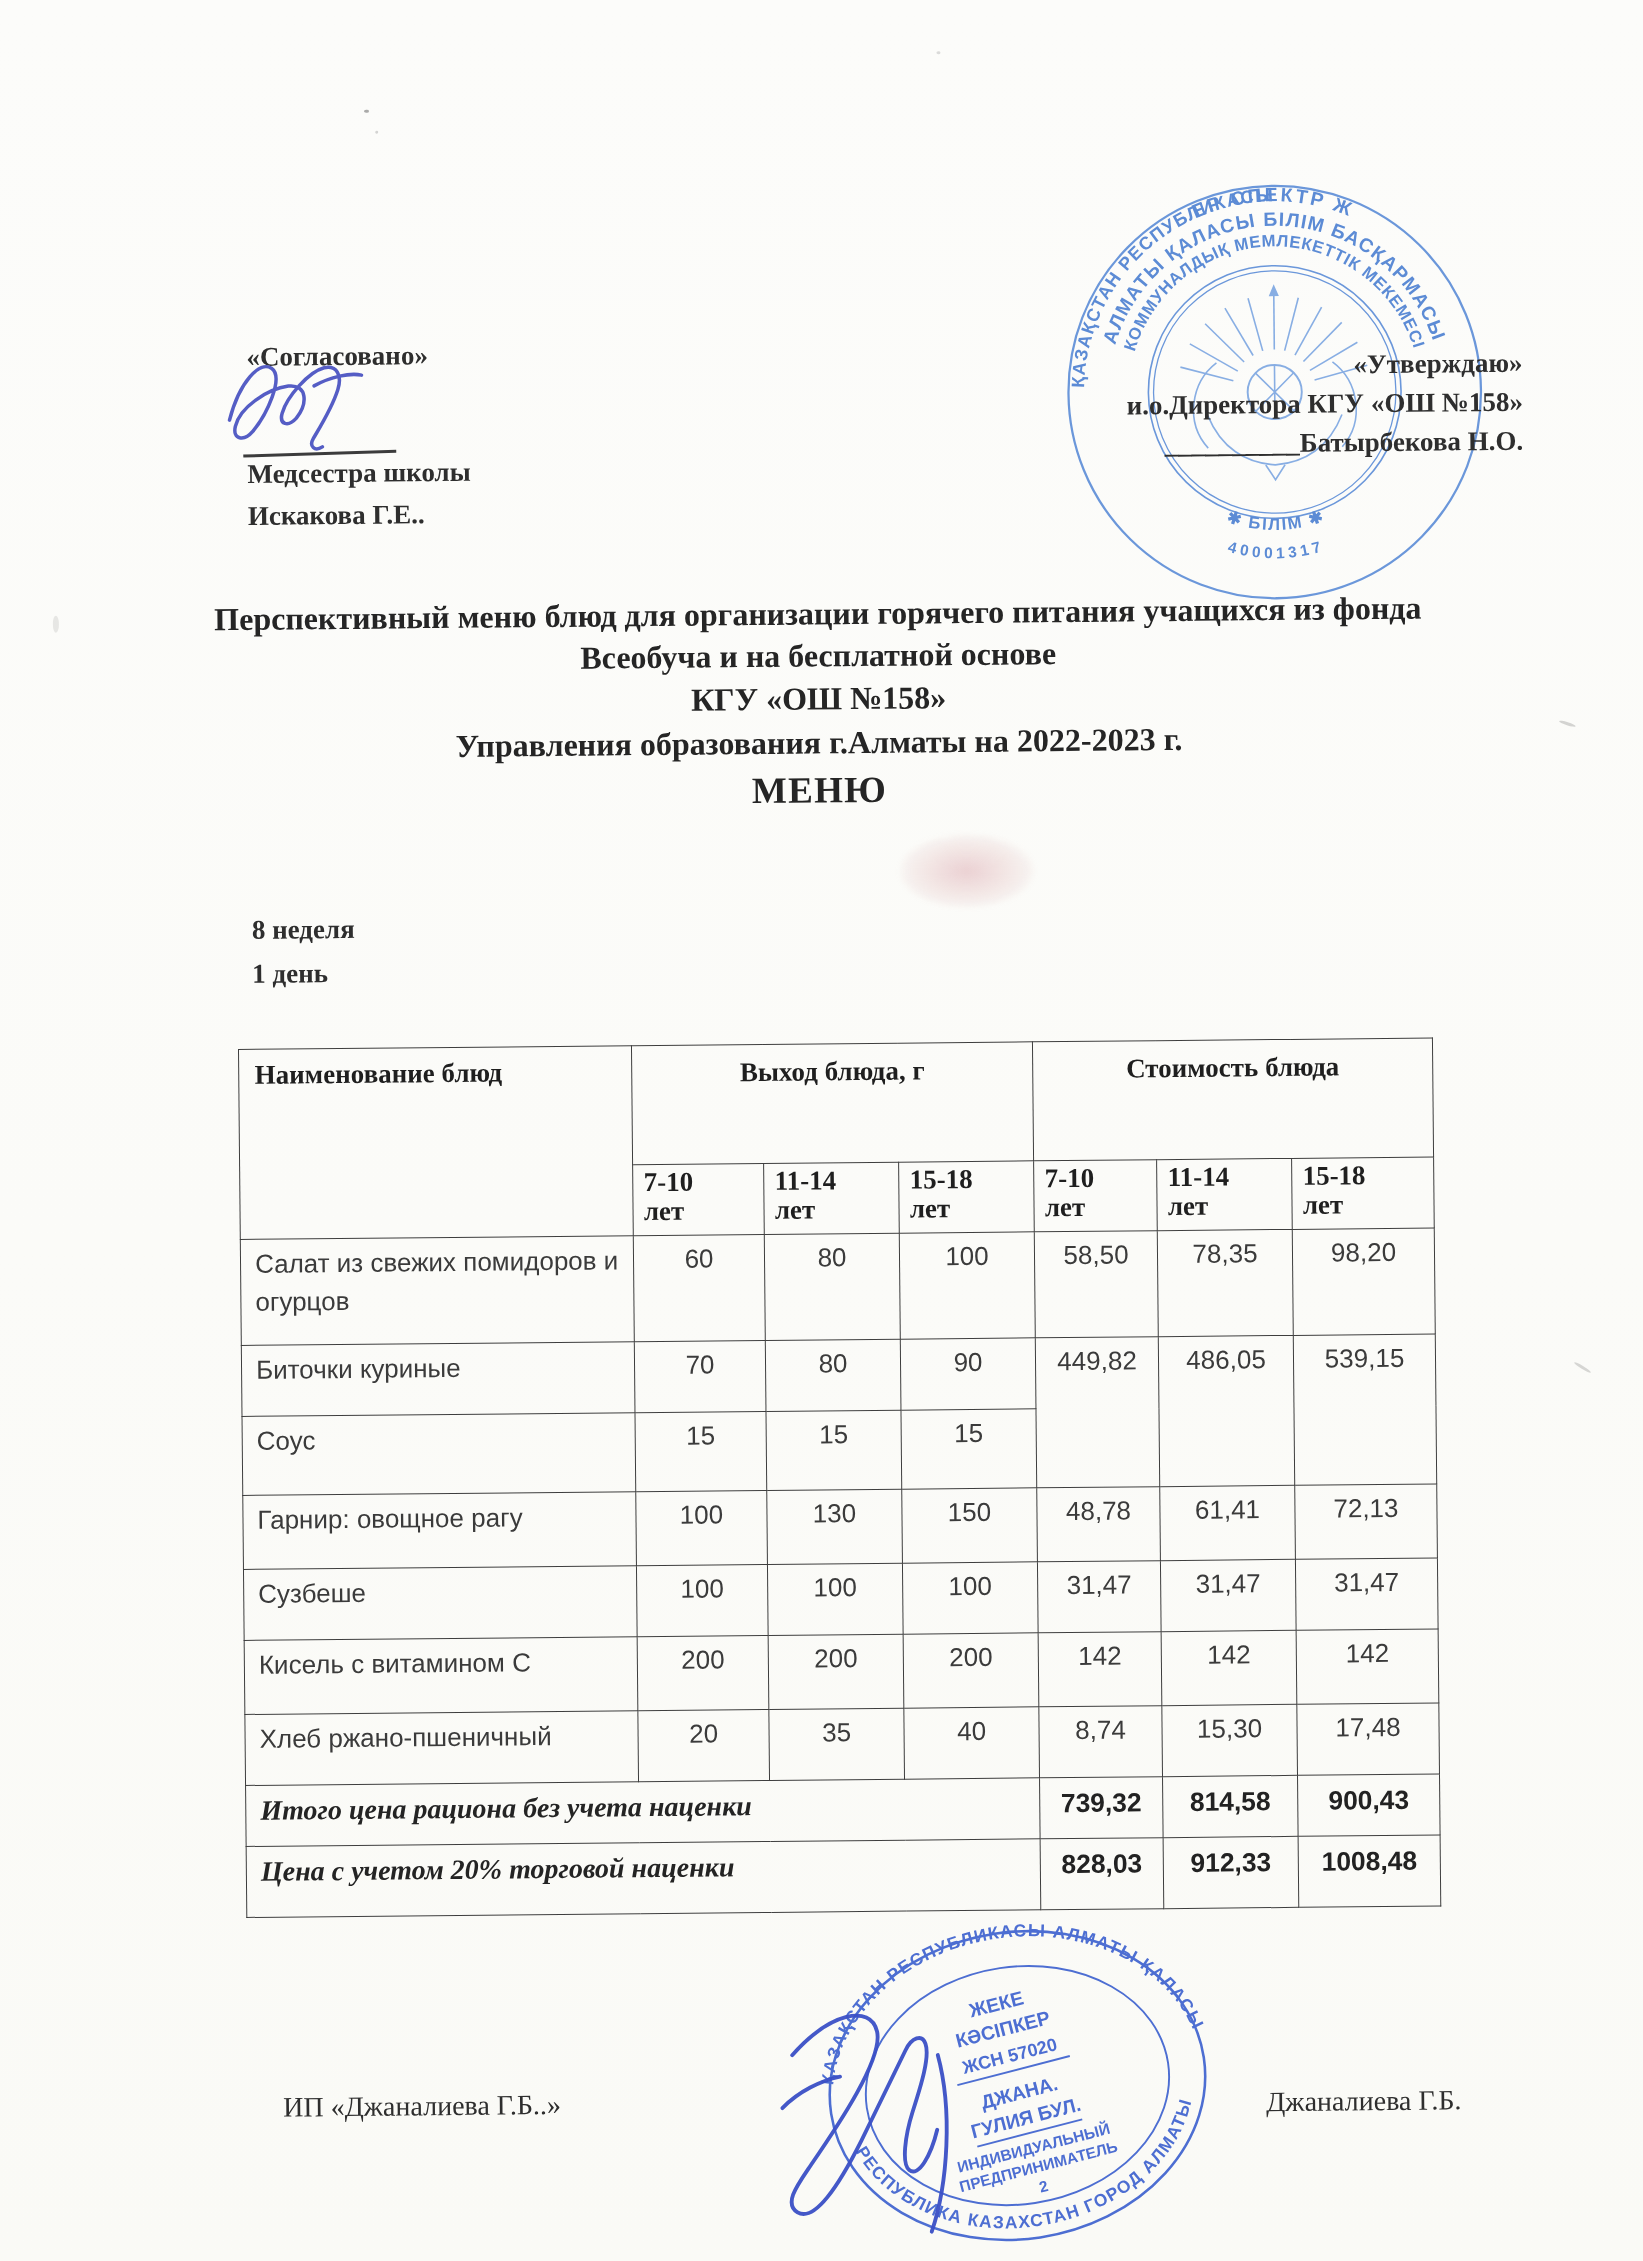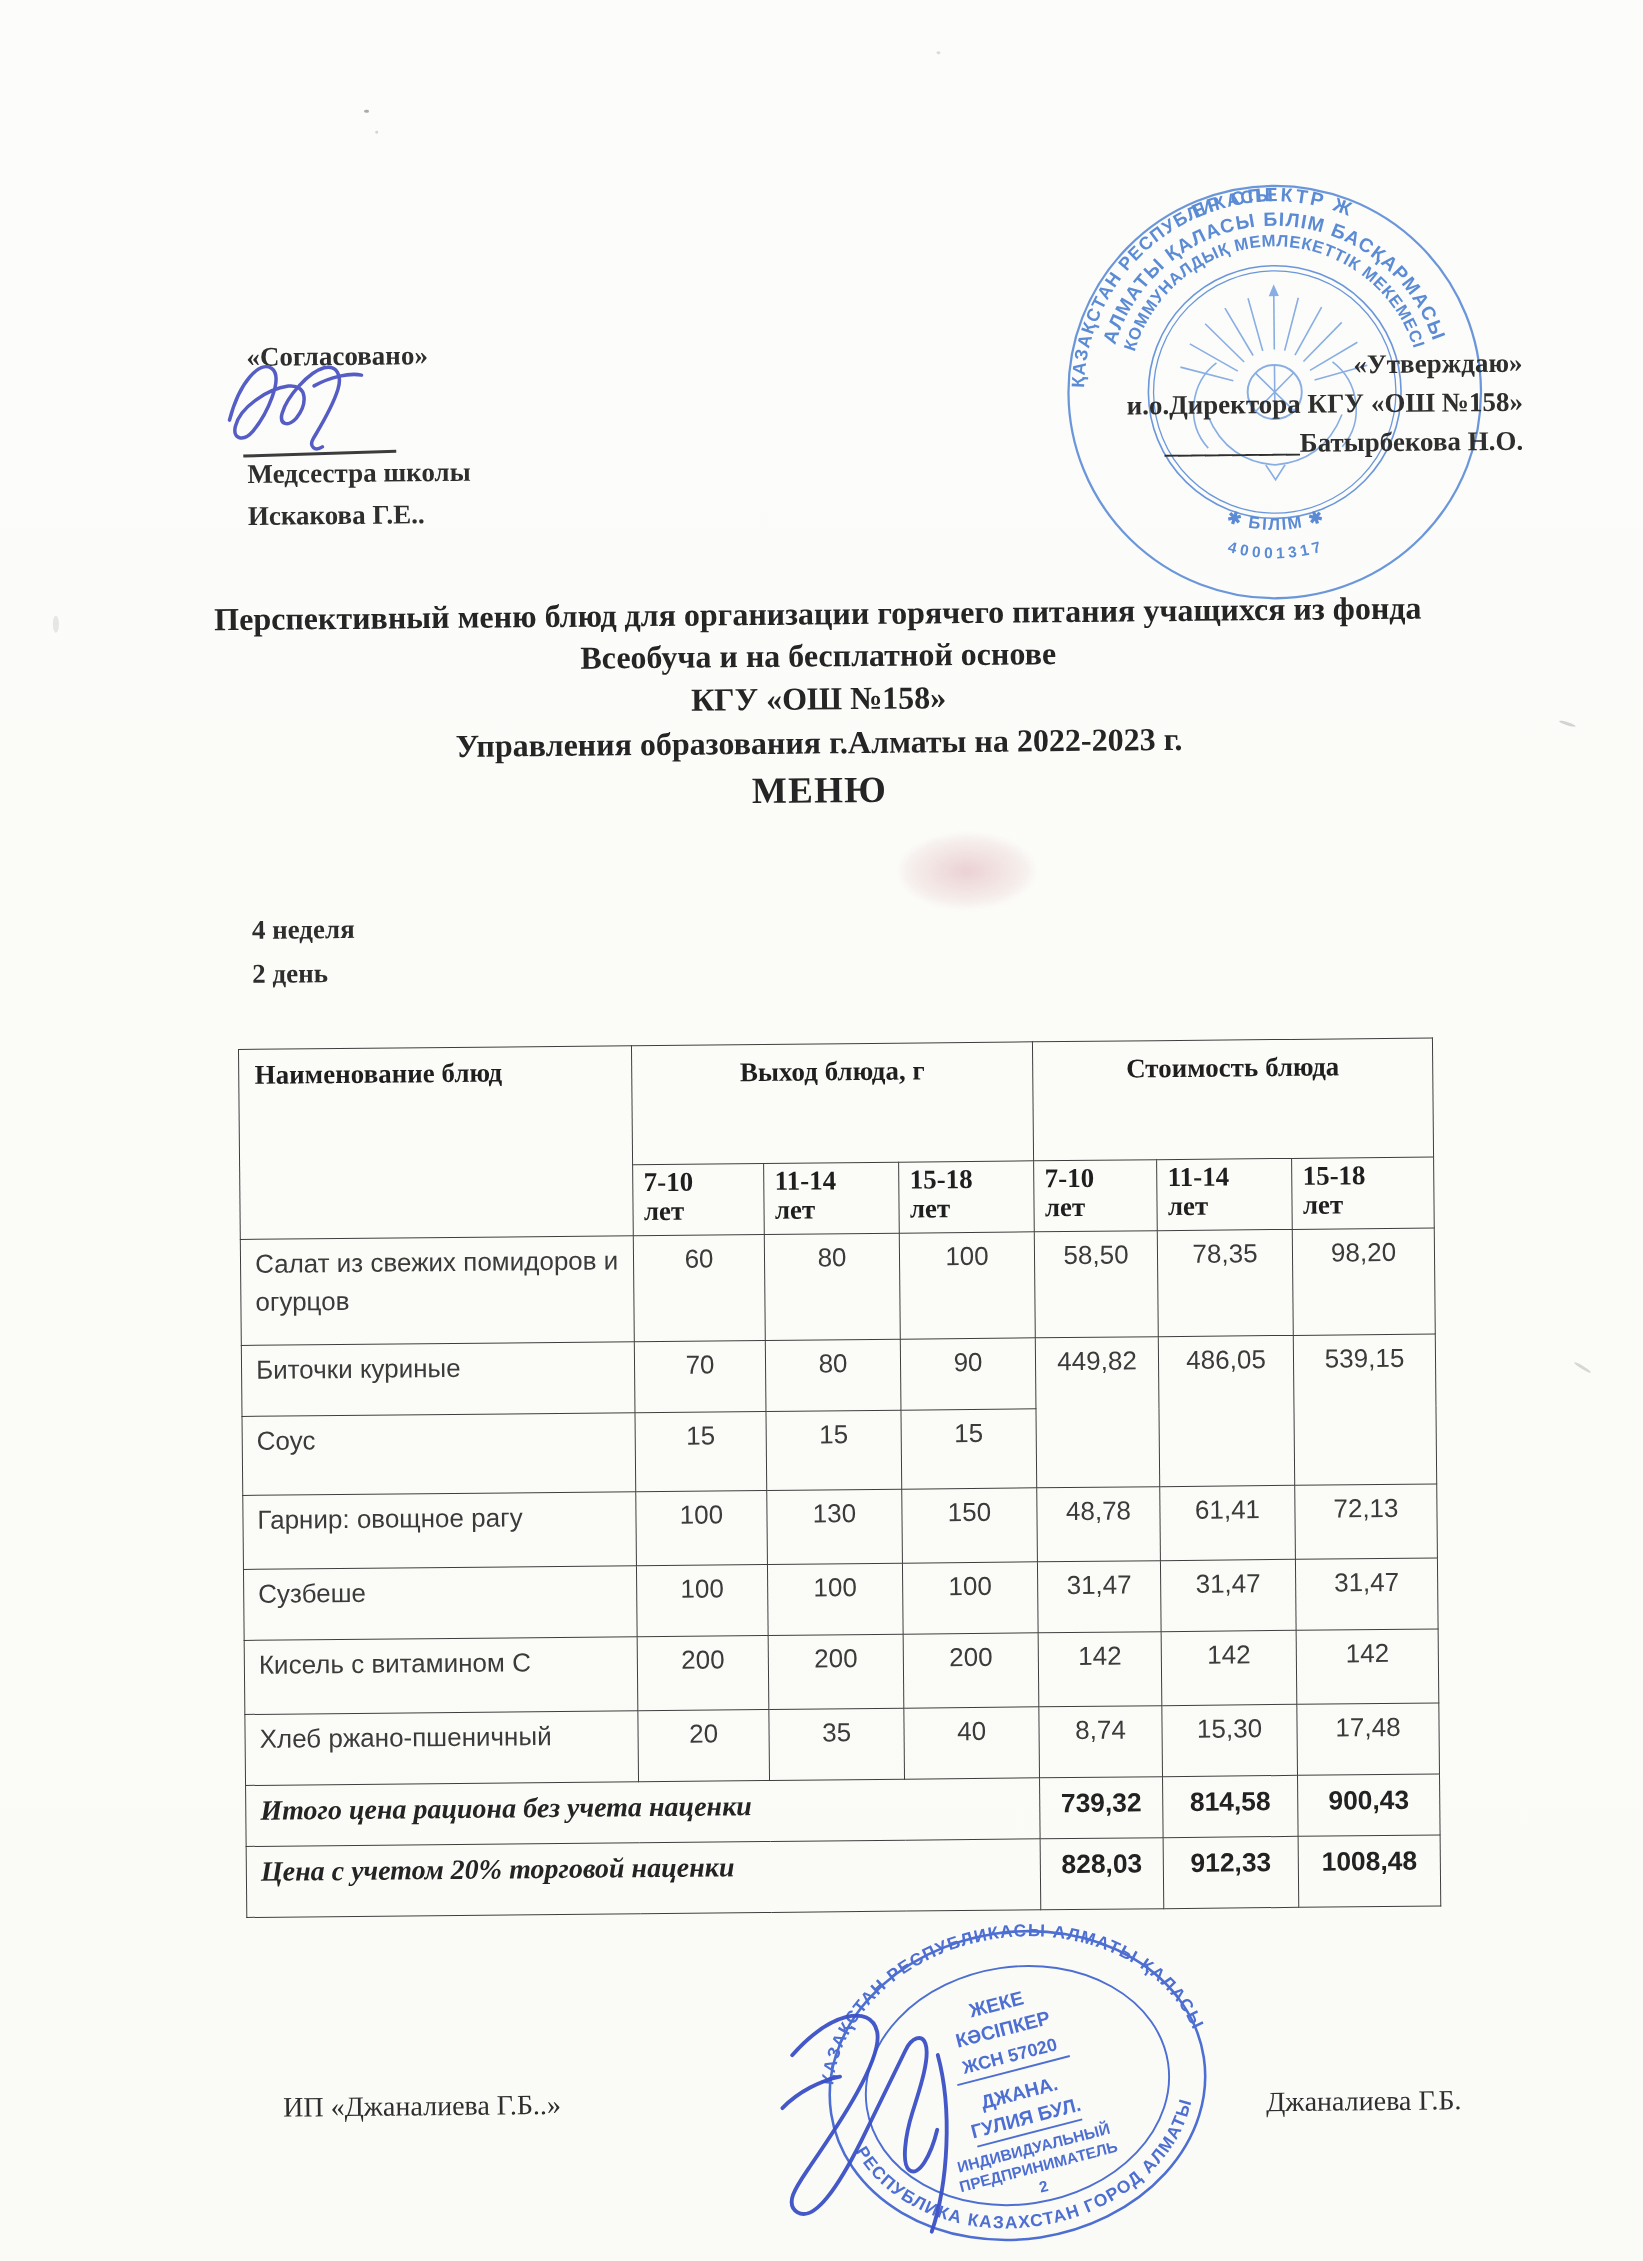--- a/index.html
+++ b/index.html
@@ -125,22 +125,22 @@
     <div>и.о.Директора КГУ «ОШ №158»</div>
     <div><span>__________</span><span>Батырбекова Н.О.</span></div>
   </div>
 
   <div class="abs title-line t0">Перспективный меню блюд для организации горячего питания учащихся из фонда</div>
   <div class="abs title-line t1">Всеобуча и на бесплатной  основе</div>
   <div class="abs title-line t2">КГУ «ОШ №158»</div>
   <div class="abs title-line t3">Управления образования г.Алматы на 2022-2023 г.</div>
   <div class="abs title-line t4">МЕНЮ</div>
 
-  <div class="abs week">4 неделя</div>
-  <div class="abs day">2 день</div>
+  <div class="abs week">8 неделя</div>
+  <div class="abs day">1 день</div>
 
   <table class="menu">
     <colgroup>
       <col style="width:393px">
           <col style="width:131px">
           <col style="width:135px">
           <col style="width:135px">
       <col style="width:123px">
           <col style="width:135px">
           <col style="width:142px">

